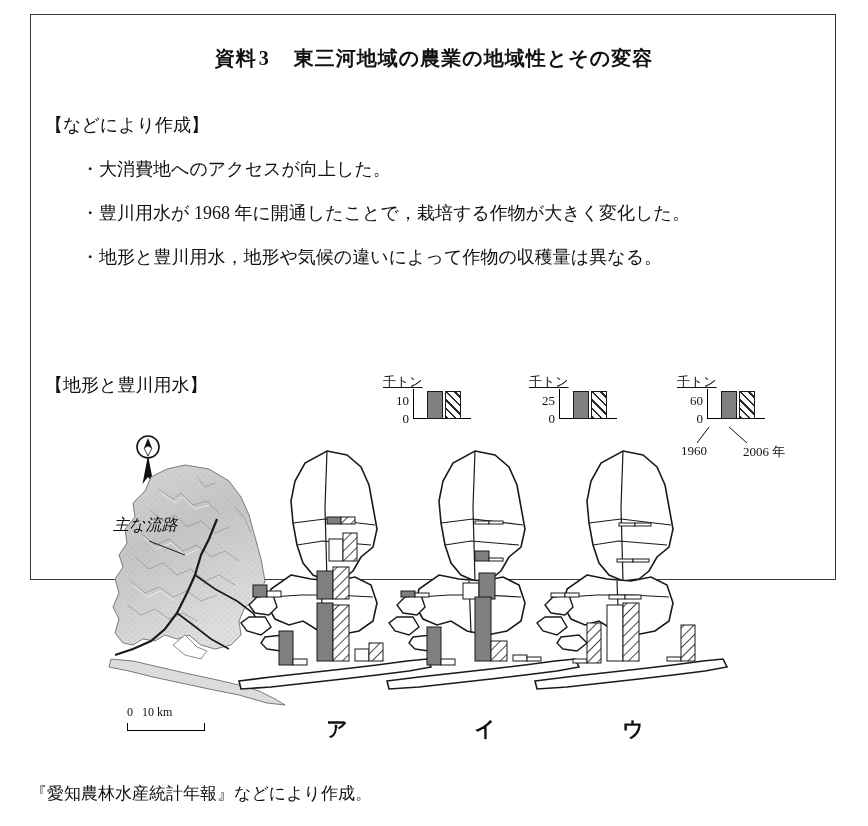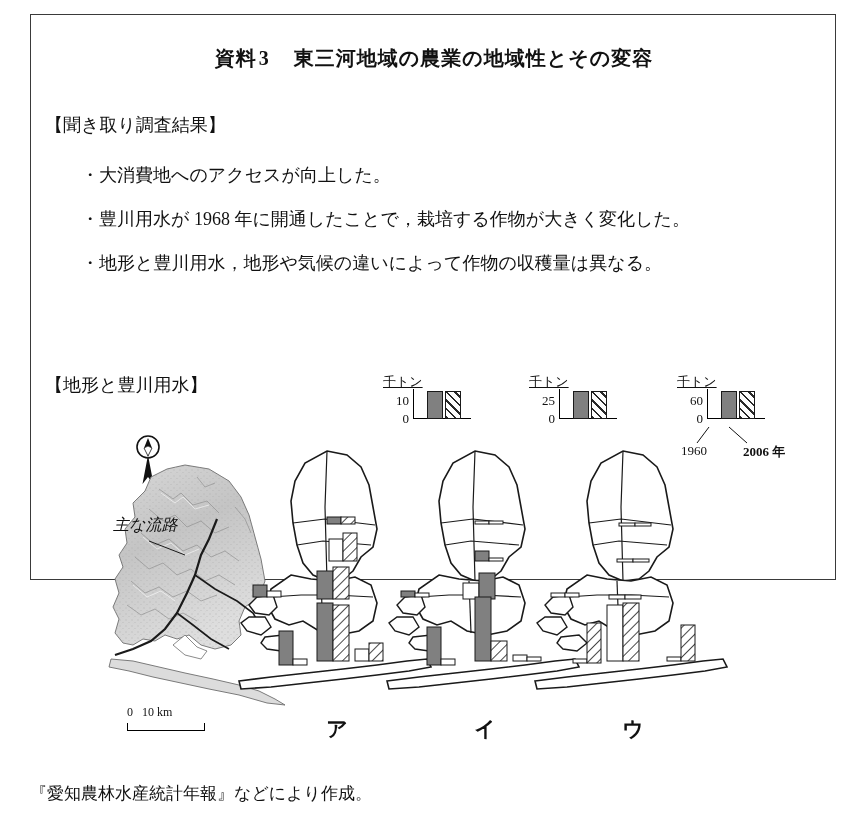--- a/index.html
+++ b/index.html
@@ -41,21 +41,20 @@
   .title .gap { display: inline-block; width: 22px; }
 
   .sec-head {
     position: absolute;
     font-size: 18px;
   }
   .bullet {
     position: absolute;
     font-size: 18px;
     white-space: nowrap;
-    margin-top: 6px;
   }
   .harvest-head {
     position: absolute;
     left: 300px; top: 296px;
     width: 470px;
     text-align: center;
     font-size: 18px;
     white-space: nowrap;
   }
   .terrain-head {
@@ -177,21 +176,21 @@
 <body>
 
 <div class="page">
 
   <div class="frame">
 
     <div class="title">
       <span>資料</span><span class="num">3</span><span class="gap"></span><span>東三河地域の農業の地域性とその変容</span>
     </div>
 
-    <div class="sec-head" style="left:14px; top:98px;">【聞き取り調査結果】</div>
+    <div class="sec-head" style="left:14px; top:98px;">【などにより作成】</div>
     <div class="bullet" style="left:50px; top:142px;">・大消費地へのアクセスが向上した。</div>
     <div class="bullet" style="left:50px; top:186px;">・豊川用水が 1968 年に開通したことで，栽培する作物が大きく変化した。</div>
     <div class="bullet" style="left:50px; top:230px;">・地形と豊川用水，地形や気候の違いによって作物の収穫量は異なる。</div>
 
 
     <div class="terrain-head">【地形と豊川用水】</div>
 
     <div class="terrain-wrap">
 
       <svg class="compass" viewBox="0 0 30 52" width="30" height="52">
@@ -296,21 +295,21 @@
         <div class="bar-gray" style="left:14px; top:0px; width:16px; height:28px;"></div>
         <div class="bar-hatch" style="left:32px; top:0px; width:16px; height:28px;"></div>
       </div>
     </div>
 
     <svg style="position:absolute; left:654px; top:404px;" width="130" height="32">
       <path d="M24,8 L12,24" stroke="#111" stroke-width="1" fill="none"></path>
       <path d="M44,8 L62,24" stroke="#111" stroke-width="1" fill="none"></path>
     </svg>
     <div class="legend-years" style="left:650px; top:428px;">1960</div>
-    <div class="legend-years" style="left:712px; top:428px;font-weight:bold;">2006 年</div>
+    <div class="legend-years" style="left:712px; top:428px;">2006 年</div>
 
     <svg class="mapsvg" style="left:200px; top:430px;" width="210" height="266" viewBox="0 0 210 266">
       <defs>
         <pattern id="hatchA" width="7" height="7" patternUnits="userSpaceOnUse" patternTransform="rotate(45)">
           <rect width="7" height="7" fill="#ffffff"></rect>
           <line x1="0" y1="0" x2="0" y2="7" stroke="#1a1a1a" stroke-width="1.6"></line>
         </pattern>
       </defs>
 
       <path d="M96,6 L116,10 L130,22 L138,40 L142,62 L146,84 L142,102 L130,112 L122,126

